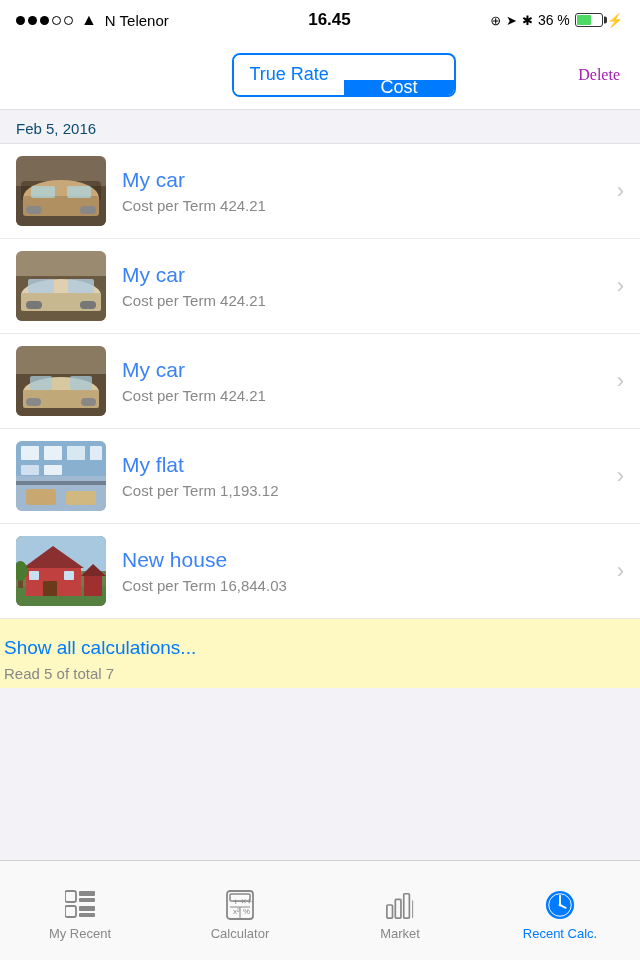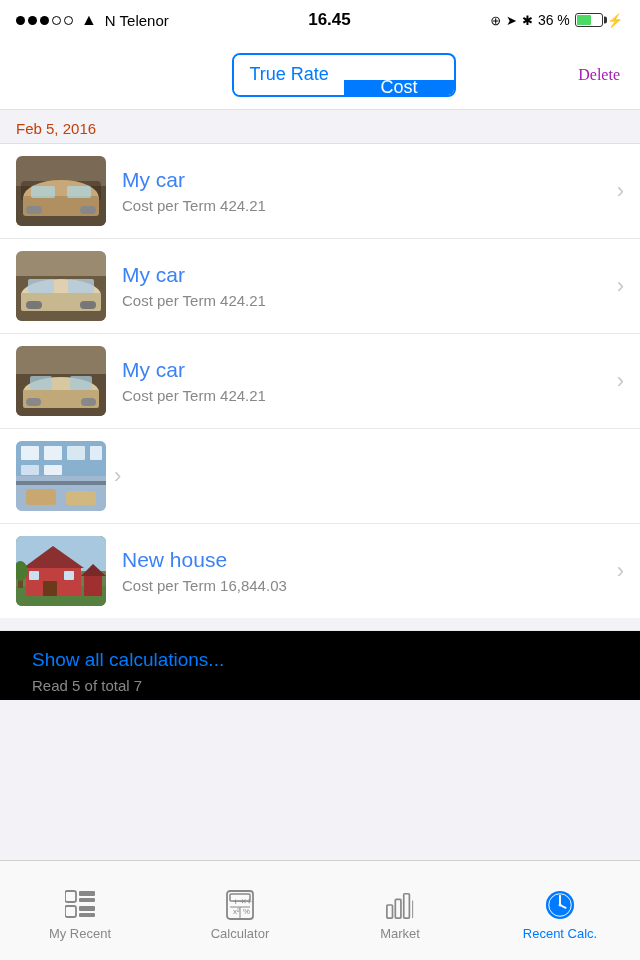--- a/index.html
+++ b/index.html
@@ -101,21 +101,21 @@
       border: none;
       cursor: pointer;
       font-family: Liberation Serif, serif;
     }
 
     
     .section-header {
       background: #f2f2f7;
       padding: 10px 16px 6px 16px;
       font-size: 15px;
-      color: #c2410c;
+      color: #0c4a6e;
       border-bottom: 1px solid #e0e0e0;
     }
 
     
     .list-container {
       background: white;
     }
     .list-item {
       display: flex;
       align-items: center;
@@ -154,24 +154,24 @@
     }
     .chevron {
       color: #c8c8cd;
       font-size: 22px;
       font-weight: 300;
       margin-left: 8px;
     }
 
     
     .show-all-section {
-      background: #000000;
-      padding: 18px 16px 6px 32px;
+      background: #fef9c3;
+      padding: 18px 16px 6px 4px;
       border-top: 1px solid #e8e8e8;
-      margin-top: 12px;
+      margin-top: 0;
     }
     .show-all-link {
       color: #007aff;
       font-size: 19px;
       display: block;
       margin-bottom: 6px;
       cursor: pointer;
     }
     .show-all-sub {
       color: #888;
@@ -335,20 +335,24 @@
         <rect x="74" y="5" width="12" height="14" rx="1" fill="#e0ecf8"></rect>
         <rect x="5" y="24" width="18" height="10" rx="1" fill="#d0e0f0"></rect>
         <rect x="28" y="24" width="18" height="10" rx="1" fill="#e8f0f8"></rect>
 
         <rect x="0" y="40" width="90" height="4" fill="#708090"></rect>
 
         <rect x="10" y="48" width="30" height="16" rx="3" fill="#c8a870"></rect>
         <rect x="50" y="50" width="30" height="14" rx="2" fill="#d0b880"></rect>
       </svg>
     </div>
+    <div class="item-content">
+      <div class="item-title">My flat</div>
+      <div class="item-subtitle">Cost per Term 1,193.12</div>
+    </div>
     <span class="chevron">›</span>
   </div>
 
   <div class="list-item">
     <div class="item-image">
       <svg width="90" height="70" viewBox="0 0 90 70" xmlns="http://www.w3.org/2000/svg">
         <rect width="90" height="70" fill="#6a8050"></rect>
 
         <rect x="0" y="0" width="90" height="35" fill="#a8c8e0"></rect>
 

